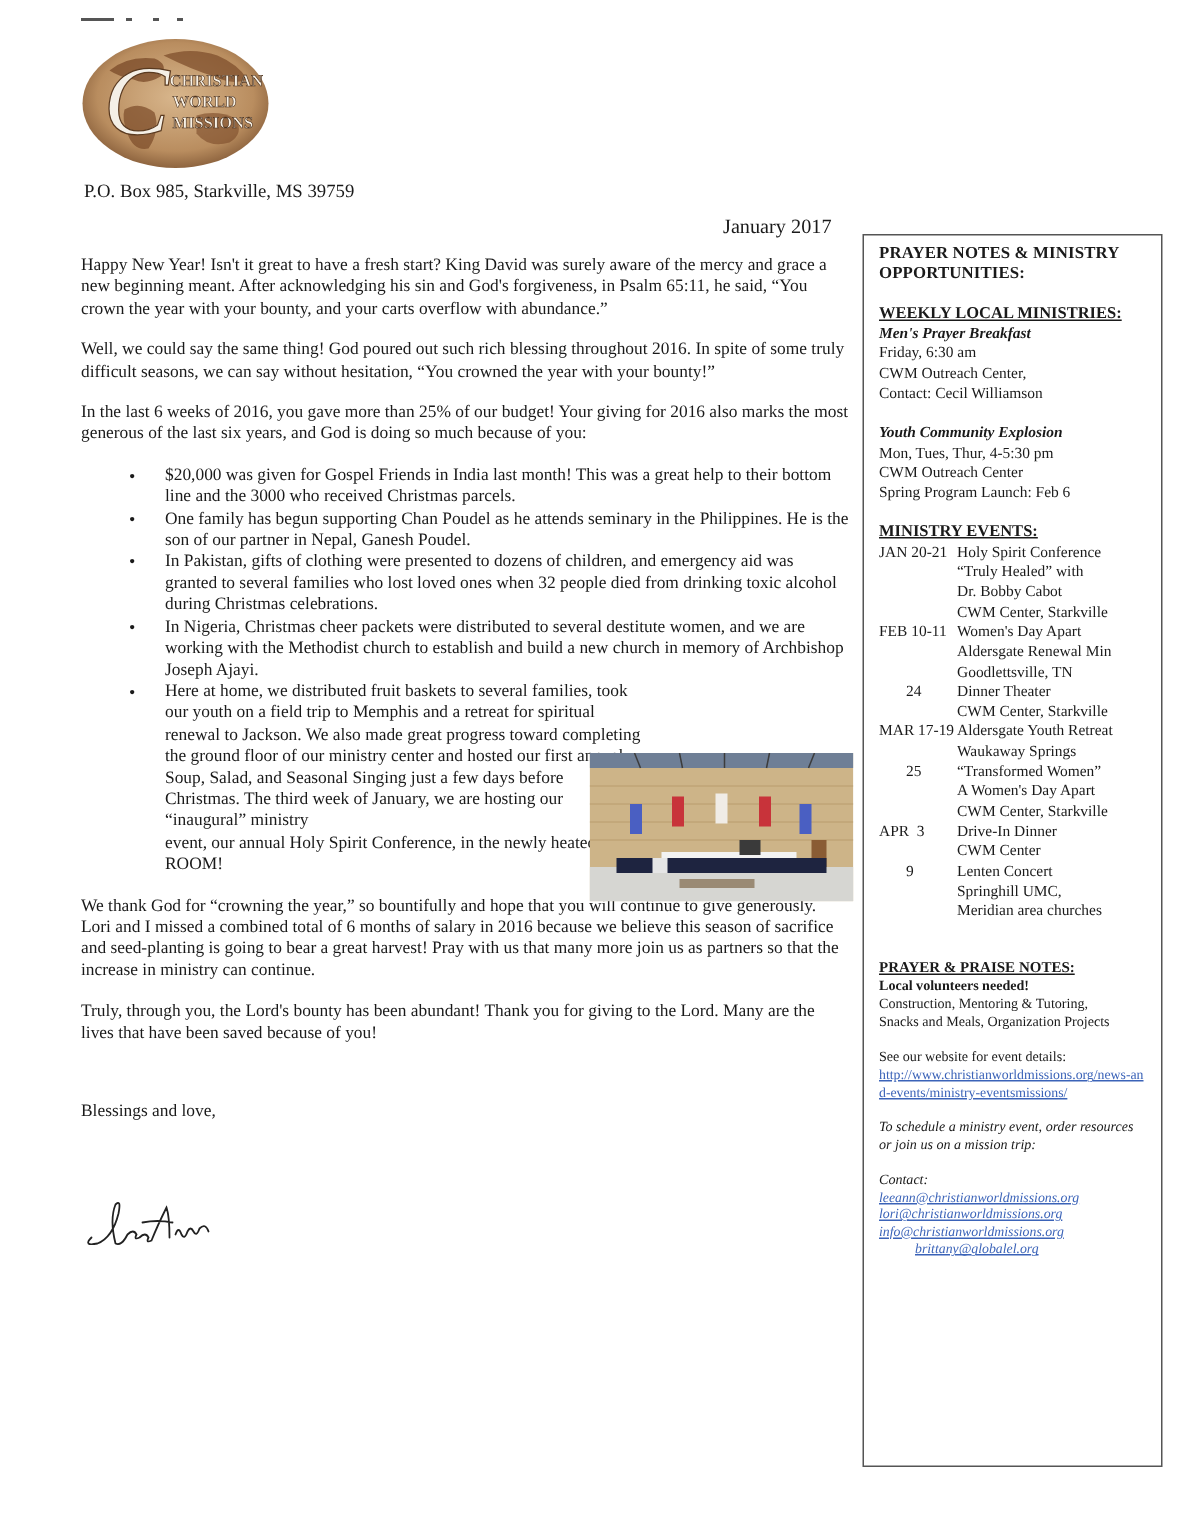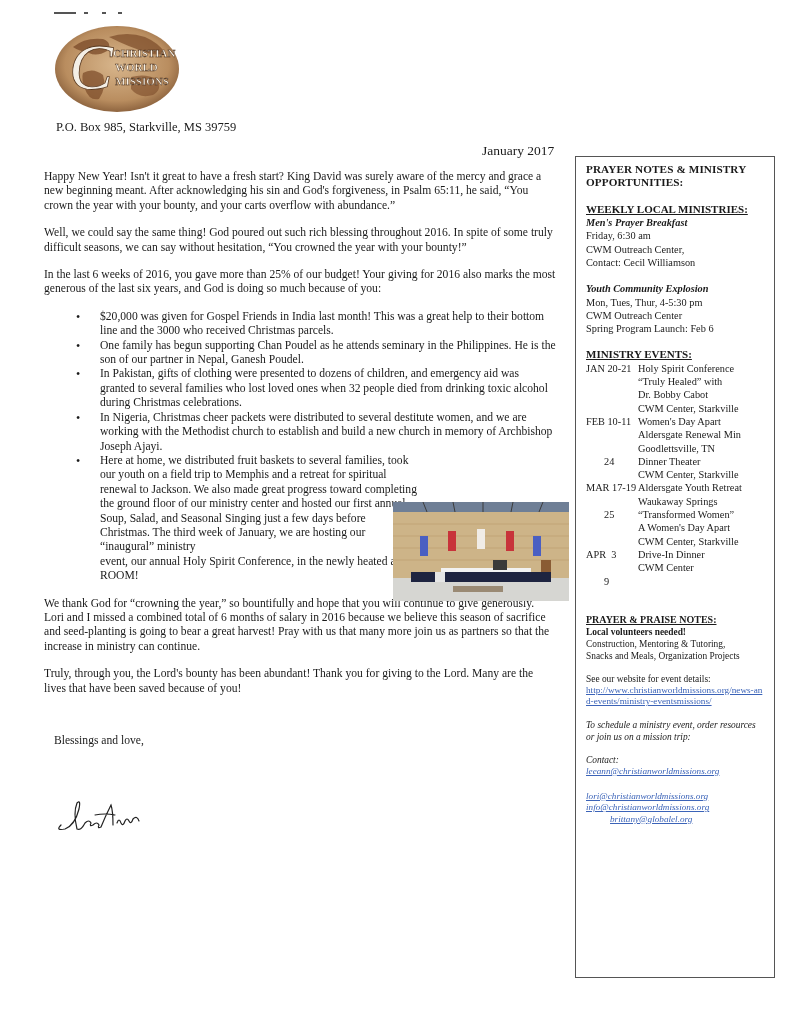--- a/index.html
+++ b/index.html
@@ -7,21 +7,21 @@
     width: 791px; height: 1024px; position: relative; overflow: hidden;
     font-family: "Liberation Serif", "DejaVu Serif", serif;
     color: #1a1a1a;
   }
   .topmark { position: absolute; left: 54px; top: 12px; width: 70px; height: 4px; }
   .topmark span { position: absolute; top: 0; height: 2px; background: #555; }
   .logo { position: absolute; left: 53px; top: 17px; width: 128px; height: 98px; }
   .address { position: absolute; left: 56px; top: 120px; font-size: 12.5px; }
   .date { position: absolute; left: 482px; top: 143px; font-size: 13.5px; }
 
-  .main { position: absolute; left: 44px; top: 170px; width: 512px; font-size: 11.6px; line-height: 14.4px; }
+  .main { position: absolute; left: 54px; top: 170px; width: 512px; font-size: 11.6px; line-height: 14.4px; }
   .main p { margin: 0 0 13px 0; }
   .main ul { margin: 0 0 13px 0; padding-left: 56px; list-style: none; }
   .main li { position: relative; margin: 0; }
   .main li::before { content: "•"; position: absolute; left: -24px; top: 0; font-size: 12px; }
   .main li .overflow-line { white-space: nowrap; }
 
   .photo { position: absolute; left: 393px; top: 502px; width: 176px; height: 99px; overflow: hidden; }
 
   .signoff { position: absolute; left: 54px; top: 734px; font-size: 11.6px; }
   .signature { position: absolute; left: 55px; top: 795px; width: 90px; height: 40px; }
@@ -196,33 +196,38 @@
   </div>
   <div class="evt">
     <div class="d" style="white-space:pre;">APR  3</div>
     <div class="t">
       <div>Drive-In Dinner</div>
       <div>CWM Center</div>
     </div>
   </div>
   <div class="evt">
     <div class="d ind">9</div>
+    <div class="t">
+      <div>Lenten Concert</div>
+      <div>Springhill UMC,</div>
+      <div>Meridian area churches</div>
+    </div>
   </div>
 
   <div class="gap"></div>
     <div class="gap"></div>
 
   <div class="sb-head small" style="font-size:10px;">PRAYER &amp; PRAISE NOTES:</div>
   <div class="small" style="font-weight:bold;">Local volunteers needed!</div>
   <div class="small">Construction, Mentoring &amp; Tutoring,</div>
   <div class="small">Snacks and Meals, Organization Projects</div>
   <div class="gap" style="height:11px;"></div>
   <div class="small">See our website for event details:</div>
   <a class="link plain" href="#" style="display:block;">http://www.christianworldmissions.org/news-and-events/ministry-eventsmissions/</a>
   <div class="gap" style="height:11px;"></div>
   <div class="it">To schedule a ministry event, order resources or join us on a mission trip:</div>
   <div class="gap" style="height:11px;"></div>
   <div class="bi" style="font-weight:normal;font-style:italic;">Contact:</div>
   <a class="link" href="#" style="display:block;">leeann@christianworldmissions.org</a>
-  <a class="link" href="#" style="display:block;margin-top:13px;">lori@christianworldmissions.org</a>
+  <a class="link" href="#" style="display:block;">lori@christianworldmissions.org</a>
   <a class="link" href="#" style="display:block;">info@christianworldmissions.org</a>
   <a class="link" href="#" style="display:block;margin-left:24px;">brittany@globalel.org</a>
 </div>
 
 </body></html>

